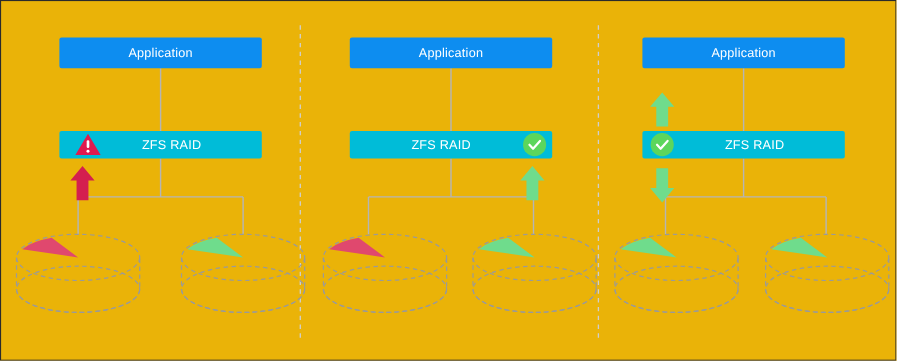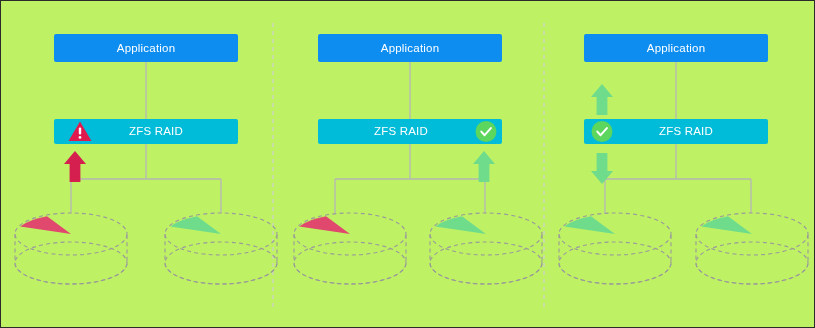--- a/index.html
+++ b/index.html
@@ -8,21 +8,21 @@
     padding: 0;
     background: #ffffff;
   }
   body {
     font-family: "Liberation Sans", "DejaVu Sans", sans-serif;
   }
   #canvas {
     position: relative;
     width: 815px;
     height: 328px;
-    background: #bef264;
+    background: #eab308;
     border: 1px solid #2b2b2b;
     box-sizing: border-box;
     overflow: hidden;
   }
   #diagram-svg {
     position: absolute;
     left: 0;
     top: 0;
     width: 815px;
     height: 328px;

